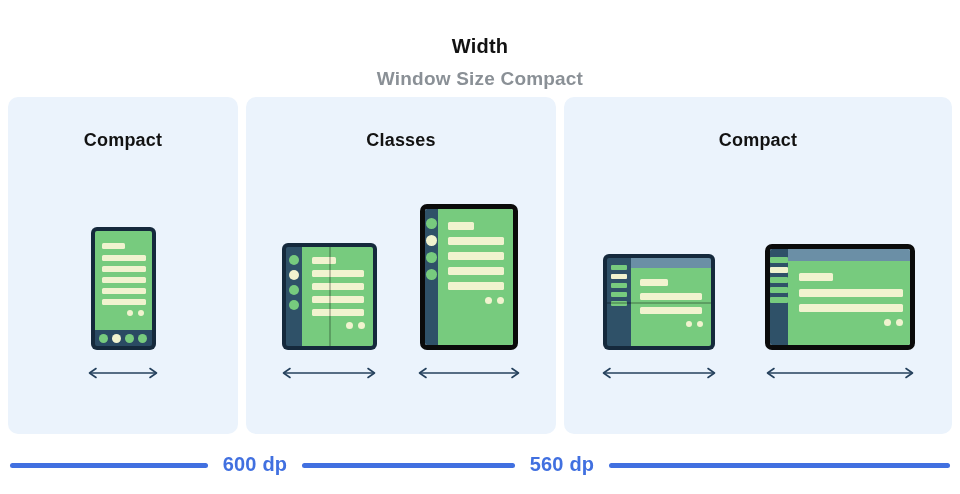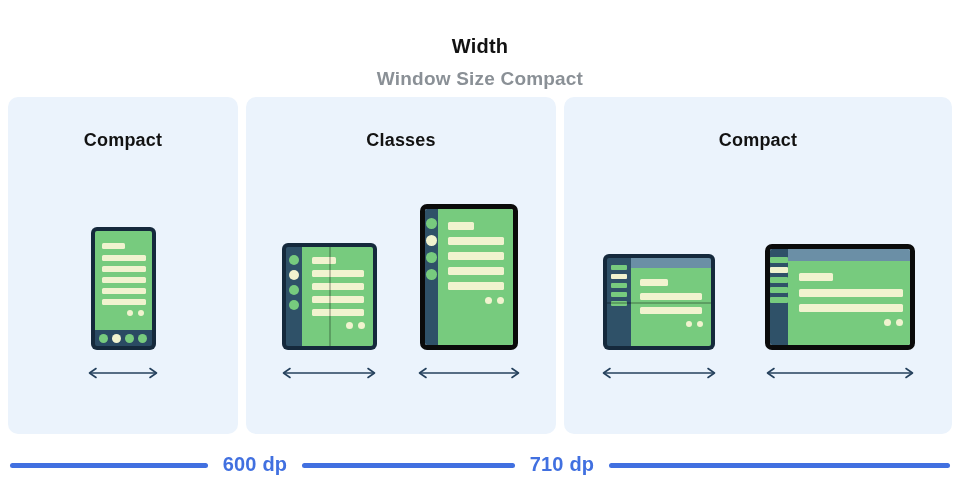--- a/index.html
+++ b/index.html
@@ -351,17 +351,17 @@
         </div>
 
       </div>
     </section>
   </div>
 
   <div class="ruler">
     <div class="ruler-seg seg-1"></div>
     <div class="ruler-label label-600">600 dp</div>
     <div class="ruler-seg seg-2"></div>
-    <div class="ruler-label label-840">710 dp</div>
+    <div class="ruler-label label-840">560 dp</div>
     <div class="ruler-seg seg-3"></div>
   </div>
 
 </div>
 
 </body></html>

